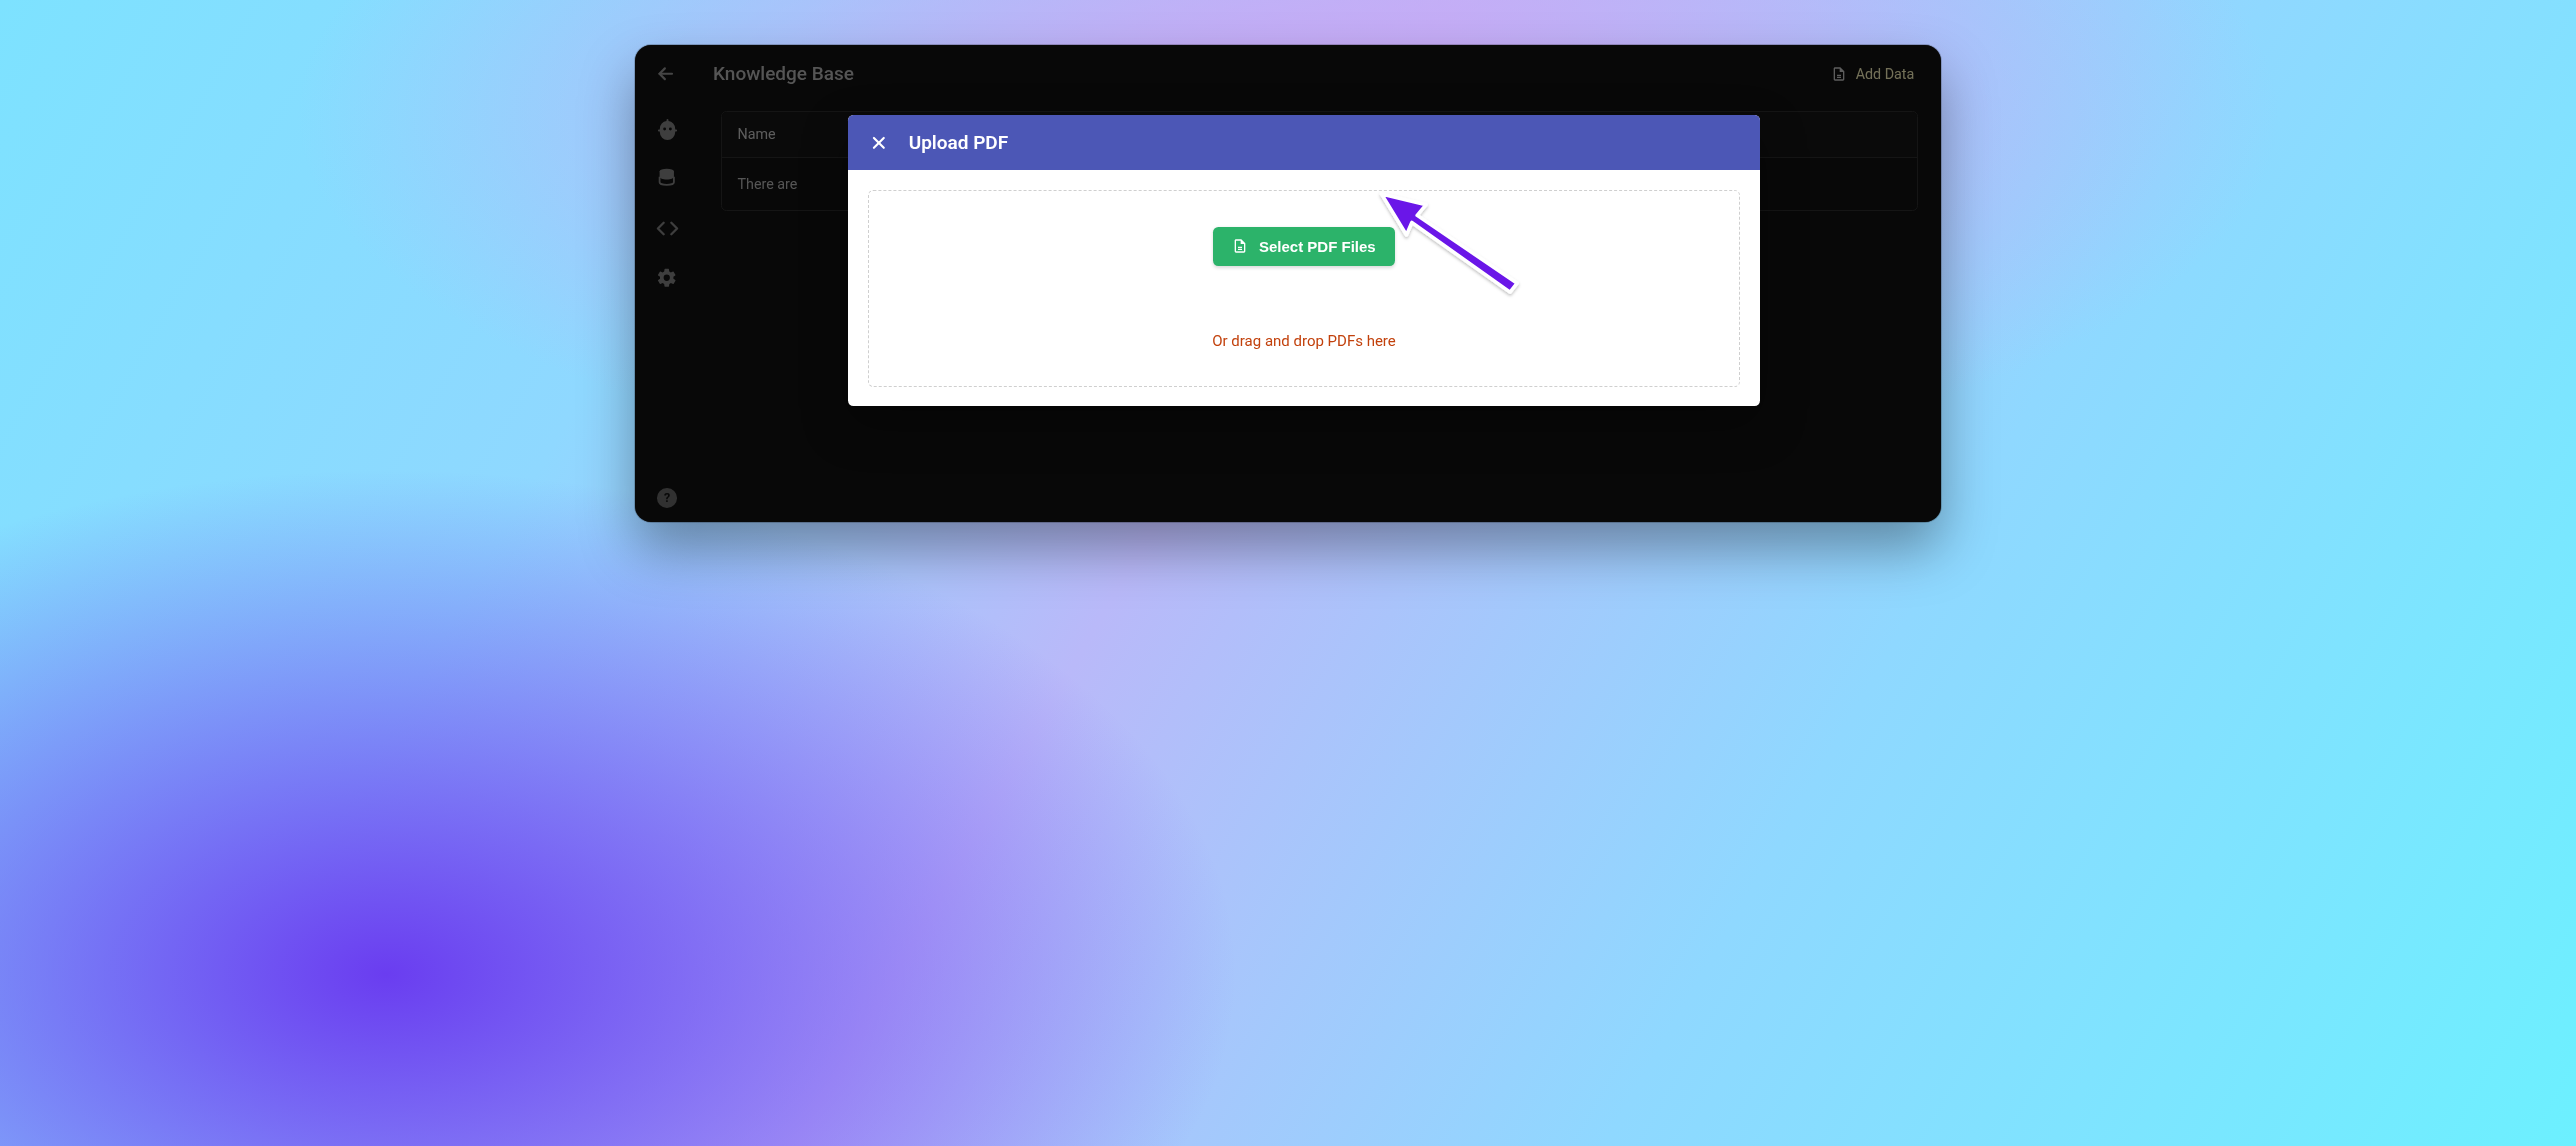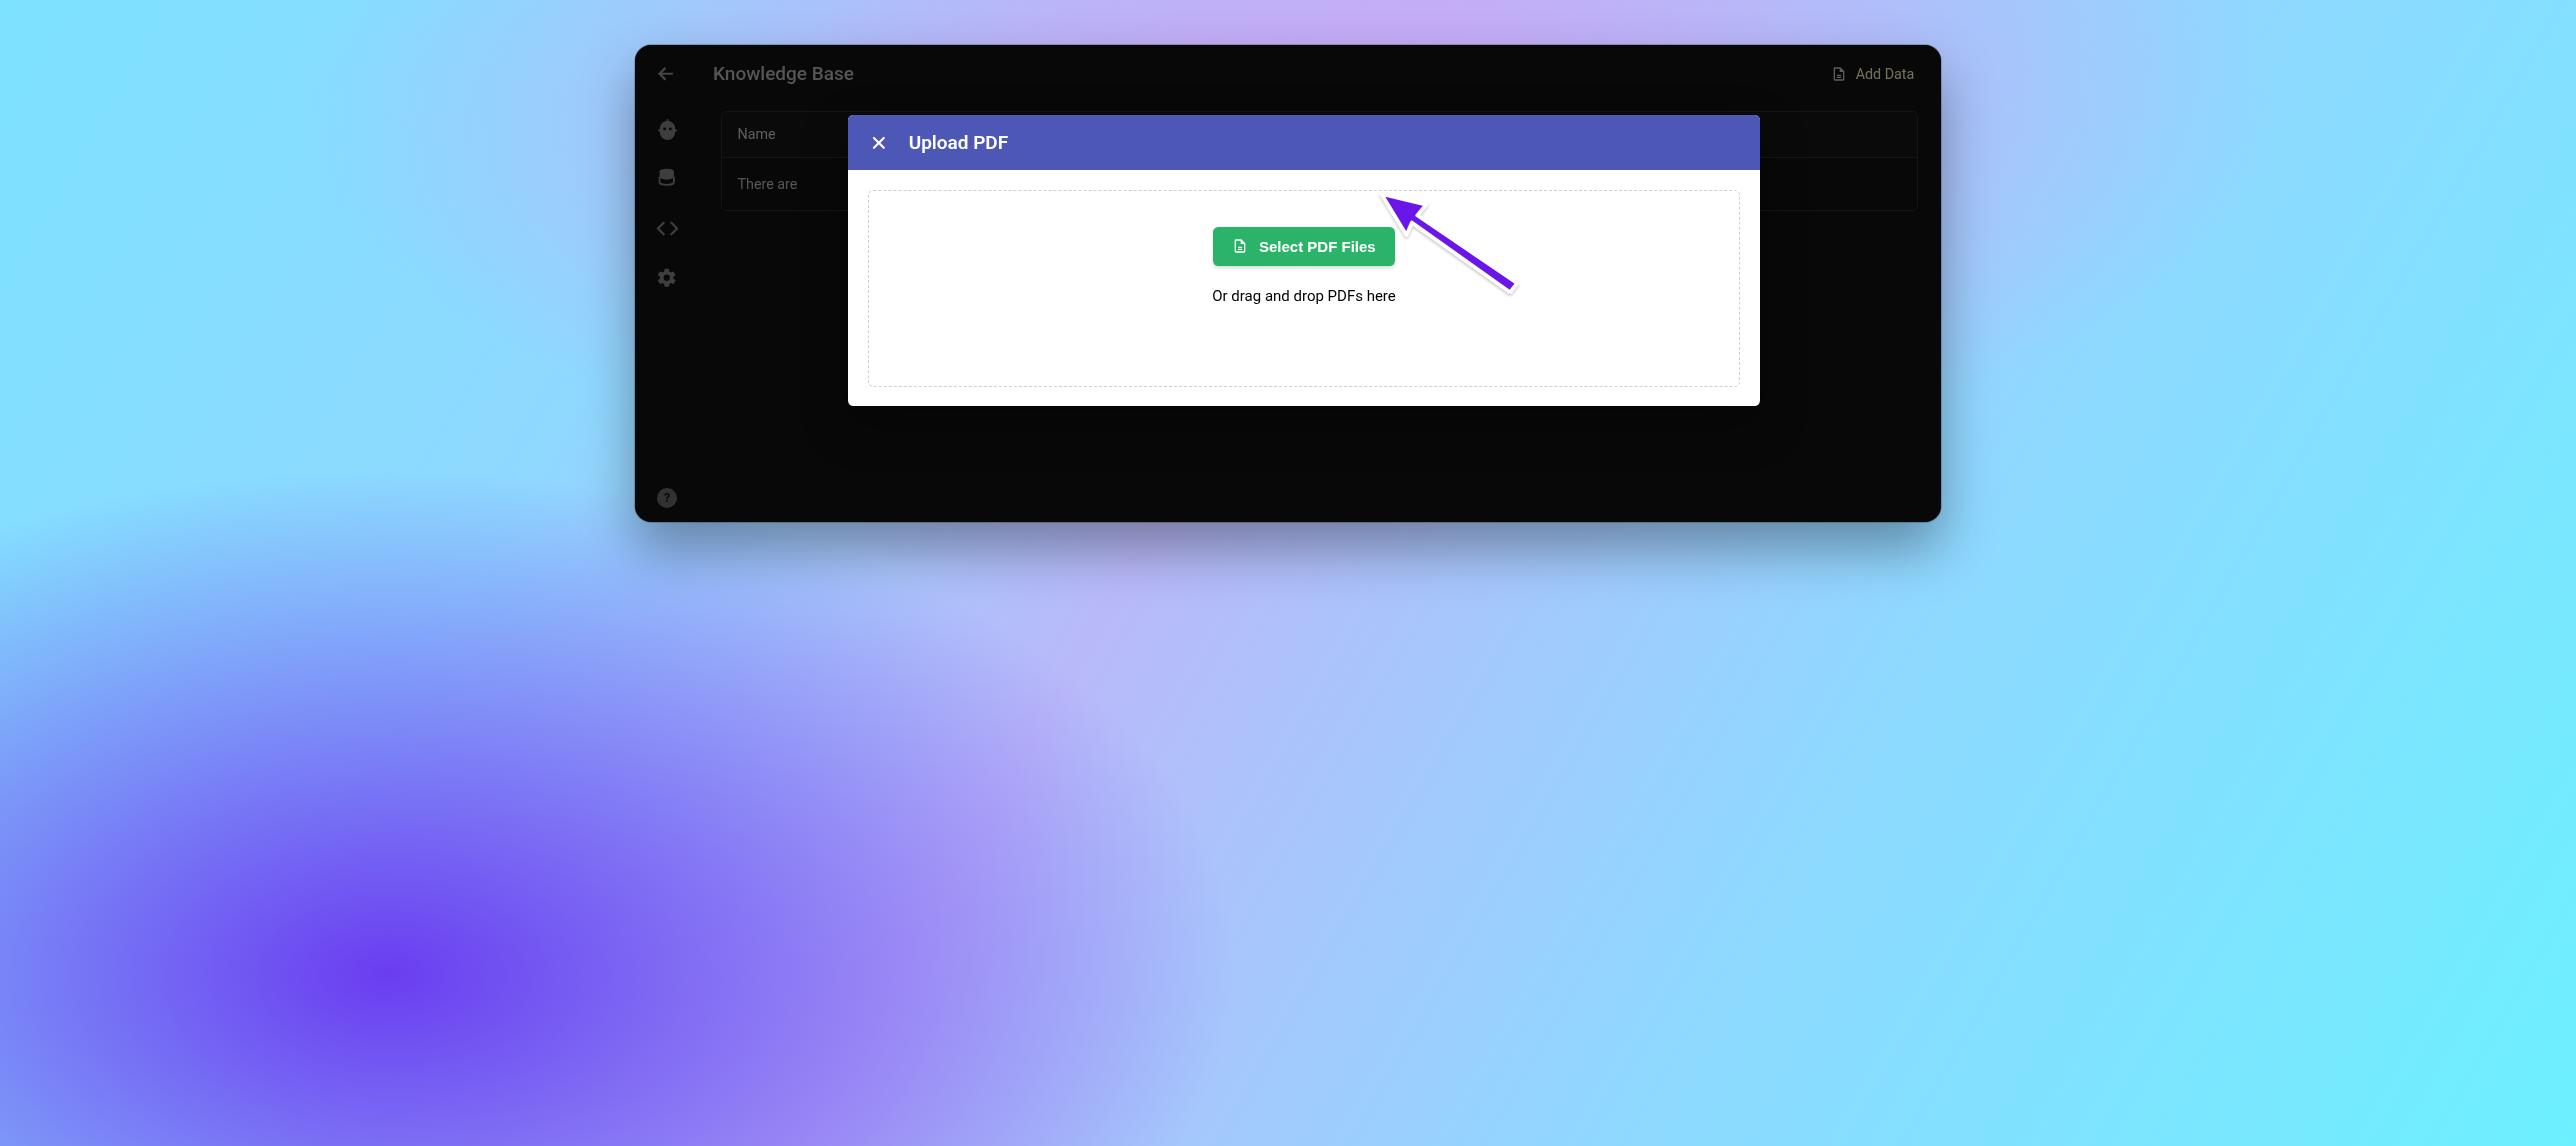--- a/index.html
+++ b/index.html
@@ -151,39 +151,39 @@
 .modal-body {
   padding: 19.7px;
 }
 .dropzone {
   border: 1.8px dashed #cfcfcf;
   border-radius: 5.4px;
   min-height: 197px;
   display: flex;
   flex-direction: column;
   align-items: center;
-  justify-content: flex-start;
+  justify-content: space-between;
   gap: 21px;
   padding: 36px 18px;
 }
 .select-btn {
   background: #2cb36a;
   color: #fff;
   border: none;
   border-radius: 5.4px;
   padding: 10.7px 19.7px;
   font-size: 15px;
   font-weight: 600;
   display: flex; align-items: center; gap: 10.7px;
   cursor: pointer;
   box-shadow: 0 1.8px 3.6px rgba(0,0,0,0.15);
 }
 .select-btn svg { width: 16px; height: 18px; fill: #fff; }
 .drop-hint {
-  color: #000000;
+  color: #c2410c;
   font-size: 15px;
 }
 
 
 .arrow {
   position: absolute;
   pointer-events: none;
 }
 </style>
 </head>

